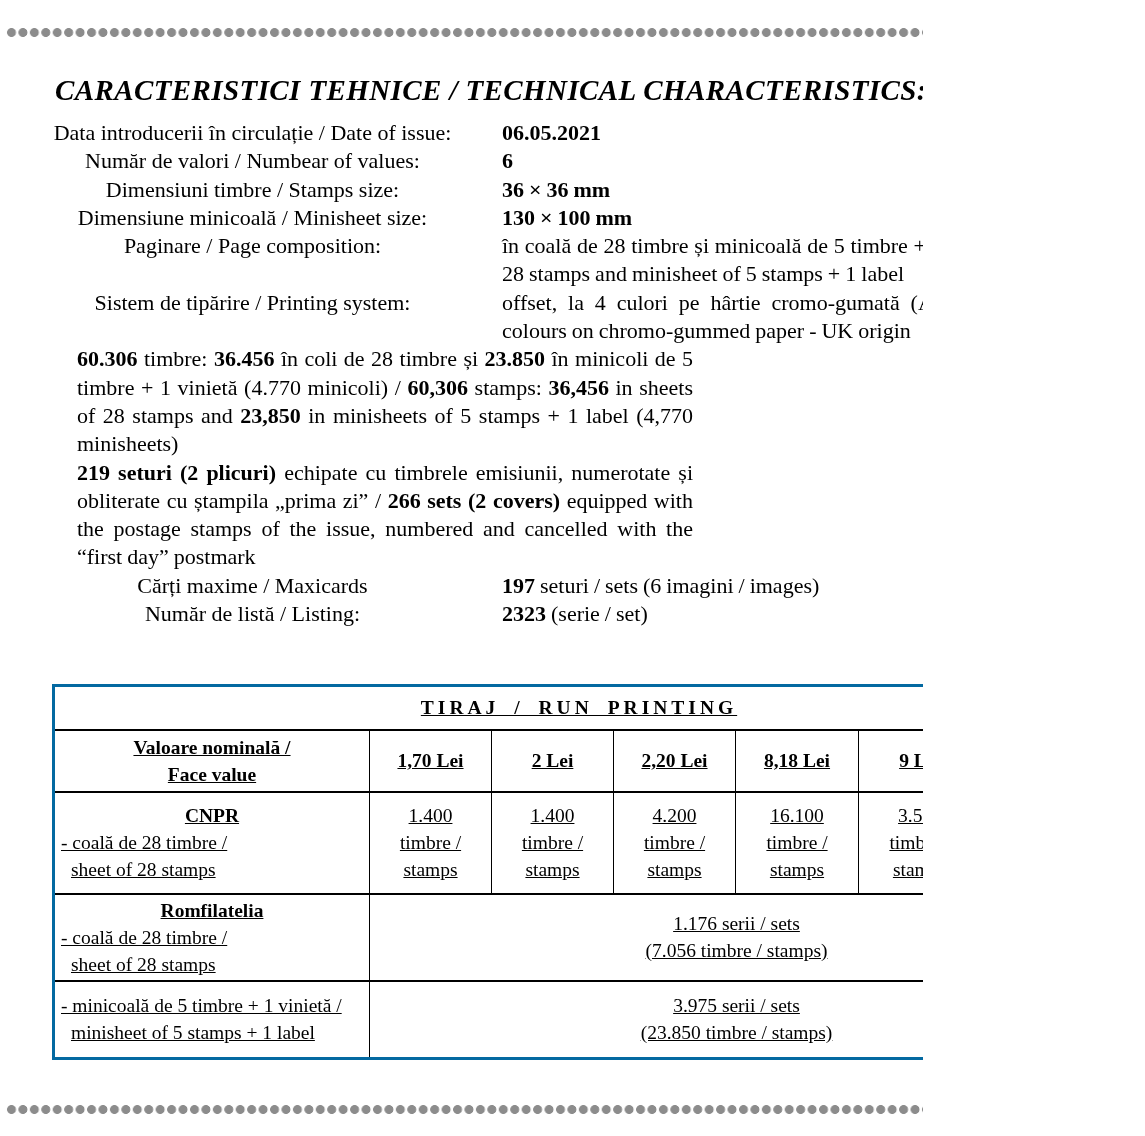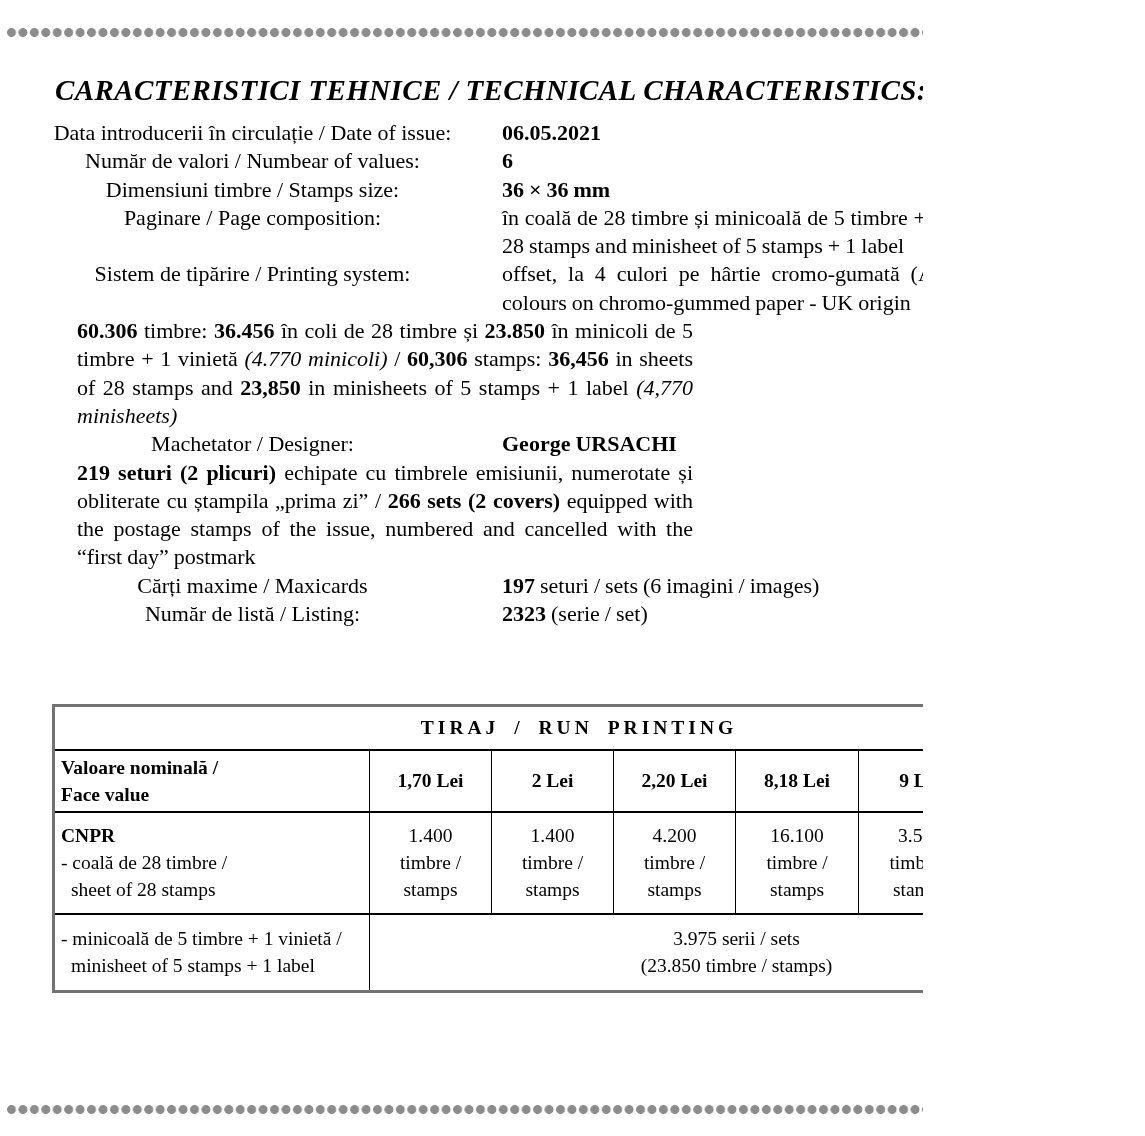--- a/index.html
+++ b/index.html
@@ -9,24 +9,24 @@
         background-image:radial-gradient(circle at 5.5px 5.5px,#8c8c8c 4.1px,rgba(0,0,0,0) 4.8px);
         background-size:11.45px 11px;}
   .dots-top{top:27px;}
   .dots-bottom{top:1104px;}
   .title{position:absolute;top:74px;left:55px;margin:0;font-size:29px;font-weight:bold;
          font-style:italic;letter-spacing:0.4px;white-space:nowrap;}
   .spec-list{position:absolute;top:119px;left:40px;width:1078px;font-size:22px;line-height:28.3px;}
   .spec-row{display:flex;align-items:flex-start;}
   .spec-label{width:425px;flex:0 0 425px;text-align:center;white-space:nowrap;}
   .spec-value{margin-left:37px;width:616px;text-align:justify;word-spacing:-0.5px;}
-  .b{font-weight:bold;}
-  .i{font-style:italic;}
-  .run-table{position:absolute;top:704px;left:52px;width:1051px;border-collapse:collapse;
-             border:3px solid #737373;table-layout:fixed;}
+  .b{font-weight:bold;text-align:center;}
+  .i{}
+  .run-table{position:absolute;top:684px;left:52px;width:1051px;border-collapse:collapse;
+             border:3px solid #0369a1;table-layout:fixed;text-decoration:underline;}
   .run-table td{border:1.5px solid #000;border-top-width:2px;border-bottom-width:2px;
                 padding:2px 6px;vertical-align:middle;font-size:19.5px;line-height:27px;}
   tr.title-row{height:44px;}
   tr.face-row{height:62px;}
   tr.data-r0{height:102px;}
   tr.data-r1{height:86px;}
   tr.data-r2{height:78px;margin-top:44px;}
   .title-cell{text-align:center;font-weight:bold;font-size:20px;letter-spacing:4px;word-spacing:6px;}
   .label-cell{text-align:left;padding-left:13px;font-size:20px;line-height:26.5px;}
   .face-cell{text-align:center;font-weight:bold;font-size:20px;margin-top:48px;}
@@ -46,33 +46,33 @@
       </div>
       <div class="spec-row">
         <div class="spec-label">Număr de valori / Numbear of values:</div>
         <div class="spec-value"><span class="b ">6</span></div>
       </div>
       <div class="spec-row">
         <div class="spec-label">Dimensiuni timbre / Stamps size:</div>
         <div class="spec-value"><span class="b ">36 × 36 mm</span></div>
       </div>
       <div class="spec-row">
+        <div class="spec-label">Dimensiune minicoală / Minisheet size:</div>
+        <div class="spec-value"><span class="b ">130 × 100 mm</span></div>
+      </div>
+      <div class="spec-row">
         <div class="spec-label">Paginare / Page composition:</div>
         <div class="spec-value"><span>în coală de 28 timbre și minicoală de 5 timbre + 1 vinietă / in sheet of 28 stamps and minisheet of 5 stamps + 1 label</span></div>
       </div>
       <div class="spec-row">
         <div class="spec-label">Sistem de tipărire / Printing system:</div>
         <div class="spec-value"><span>offset, la 4 culori pe hârtie cromo-gumată (Anglia) / offset, in 4 colours on chromo-gummed paper - UK origin</span></div>
       </div>
       <div class="spec-row">
         <div class="spec-value"><span class="b ">60.306</span><span> timbre: </span><span class="b ">36.456</span><span> în coli de 28 timbre și </span><span class="b ">23.850</span><span> în minicoli de 5 timbre + 1 vinietă </span><span class="i">(4.770 minicoli)</span><span> / </span><span class="b ">60,306</span><span> stamps: </span><span class="b ">36,456</span><span> in sheets of 28 stamps and </span><span class="b ">23,850</span><span> in minisheets of 5 stamps + 1 label </span><span class="i">(4,770 minisheets)</span></div>
-      </div>
-      <div class="spec-row">
-        <div class="spec-label">Machetator / Designer:</div>
-        <div class="spec-value"><span class="b ">George URSACHI</span></div>
       </div>
       <div class="spec-row">
         <div class="spec-value"><span class="b ">219 seturi (2 plicuri)</span><span> echipate cu timbrele emisiunii, numerotate și obliterate cu ștampila „prima zi” / </span><span class="b ">266 sets (2 covers)</span><span> equipped with the postage stamps of the issue, numbered and cancelled with the “first day” postmark</span></div>
       </div>
       <div class="spec-row">
         <div class="spec-label">Cărți maxime / Maxicards</div>
         <div class="spec-value"><span class="b ">197</span><span> seturi / sets (6 imagini / images)</span></div>
       </div>
       <div class="spec-row">
         <div class="spec-label">Număr de listă / Listing:</div>
@@ -135,20 +135,31 @@
             <div>3.500</div>
             <div>timbre /</div>
             <div>stamps</div>
           </td>
           <td class="num-cell">
             <div>2.800</div>
             <div>timbre /</div>
             <div>stamps</div>
           </td>
         </tr>
+        <tr class="data-r1">
+          <td class="label-cell">
+            <div class="b">Romfilatelia</div>
+            <div>- coală de 28 timbre  /</div>
+            <div style="padding-left: 10px;">sheet of 28 stamps</div>
+          </td>
+          <td class="merged-cell" colspan="6">
+            <div>1.176 serii / sets</div>
+            <div>(7.056 timbre / stamps)</div>
+          </td>
+        </tr>
         <tr class="data-r2">
           <td class="label-cell">
             <div>- minicoală de 5 timbre + 1 vinietă /</div>
             <div style="padding-left: 10px;">minisheet of 5 stamps + 1 label</div>
           </td>
           <td class="merged-cell" colspan="6">
             <div>3.975 serii / sets</div>
             <div>(23.850 timbre / stamps)</div>
           </td>
         </tr>

